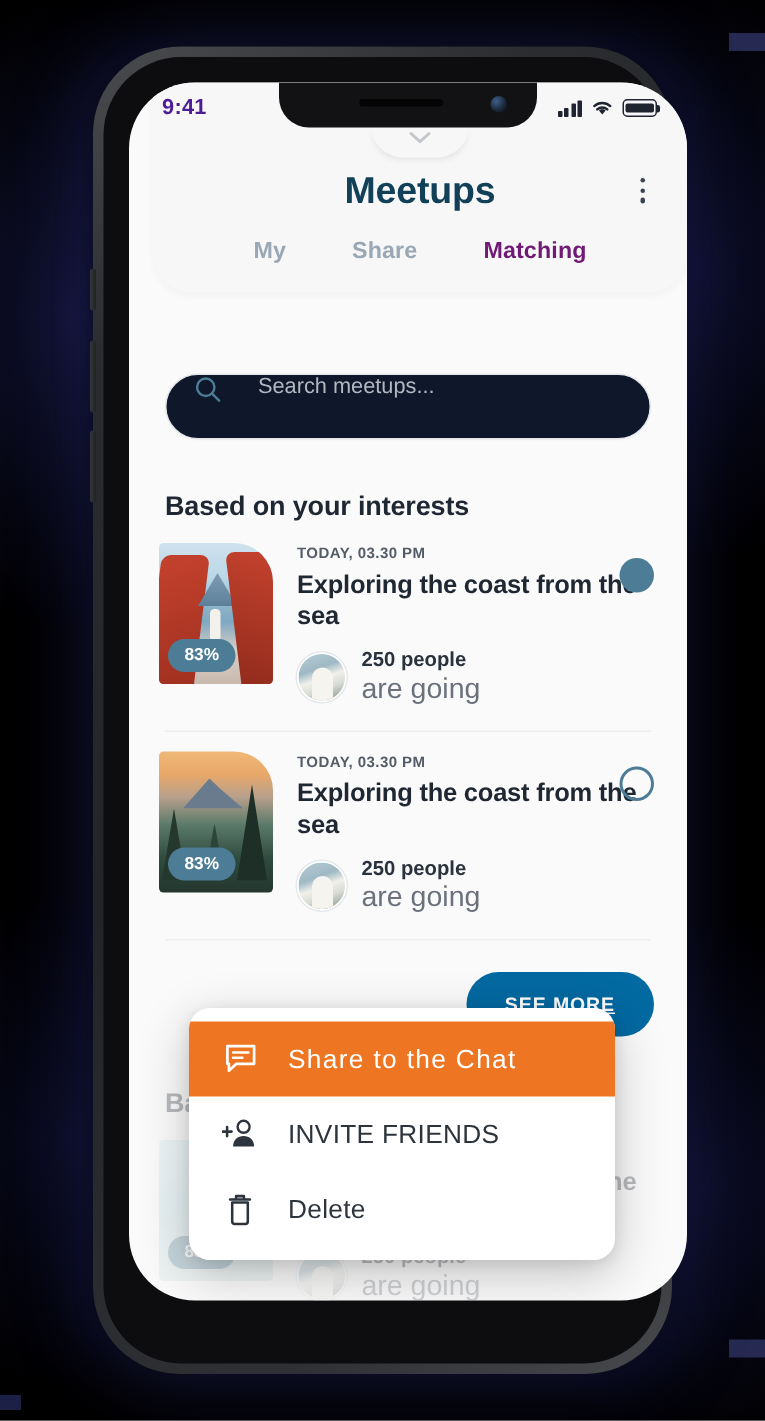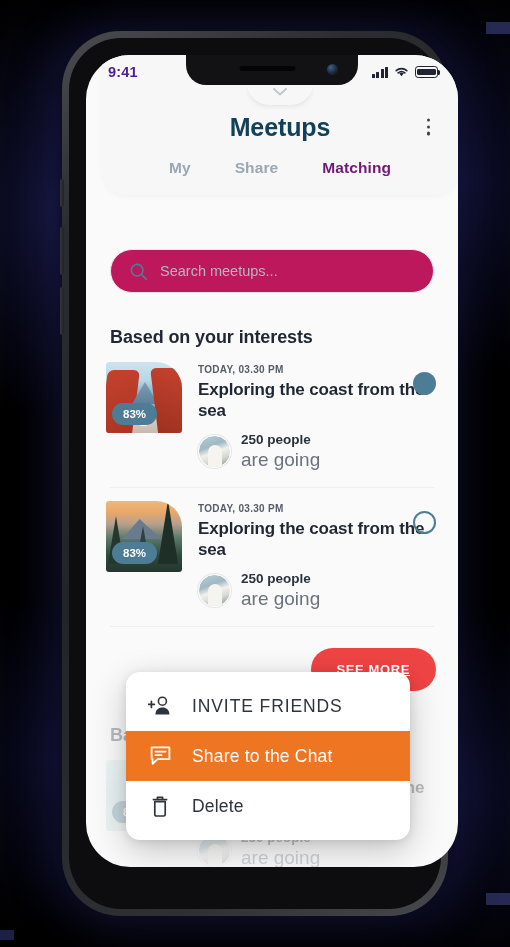--- a/index.html
+++ b/index.html
@@ -132,43 +132,43 @@
 
   
   .content { position:absolute; top:160px; left:0; right:0; bottom:0; }
 
   
   .search {
     margin:34px 24px 0;
     height:44px;
     border:1px solid #e4e6e9;
     border-radius:24px;
-    background:#be185d;
-    display:flex; align-items:center;
-    padding:0 18px; gap:12px;
+    background:#0f172a;
+    display:flex; align-items:flex-start;
+    padding:0 18px; gap:24px;
     box-shadow:0 1px 2px rgba(0,0,0,.02);
   }
   .search-placeholder { font-size:14.5px; color:#b2b8c0; }
 
   .section-title {
     margin:34px 24px 14px;
     font-size:18px; font-weight:700; color:#1f2733; letter-spacing:-.1px;
   }
 
   
   .card {
     display:flex; align-items:flex-start;
     padding:0 20px 0 20px;
     margin-bottom:2px;
     position:relative;
   }
   .card-sep { height:1px; background:#eceef0; margin:14px 24px 13px; }
   .thumb {
     position:relative;
-    width:76px; height:71px; flex:0 0 76px;
+    width:76px; height:94px; flex:0 0 76px;
     border-radius:3px 26px 3px 3px;
     overflow:hidden;
     padding-left:16px;
   }
   .thumb-a {
     background:
       linear-gradient(180deg,#cfe3ee 0%, #b9d6e6 26%, #8fb6cc 42%, #7fa9c2 56%, #d9cfc6 76%, #c9b9ae 100%);
   }
   .thumb-a::before {
     content:""; position:absolute; left:-4px; top:8px; width:32px; height:96px;
@@ -241,21 +241,21 @@
 
   .select-dot {
     position:absolute; right:22px; top:10px;
     width:23px; height:23px; border-radius:50%;
   }
   .select-dot.filled { background:#4d7d96; }
   .select-dot.empty  { border:2px solid #4d7d96; background:transparent; }
 
   .see-more-wrap { display:flex; justify-content:flex-end; padding:8px 22px 0; }
   .see-more {
-    background:#ef4444; color:#fff;
+    background:#0369a1; color:#fff;
     font-size:13px; font-weight:700; letter-spacing:.6px;
     padding:14px 26px; border-radius:26px;text-decoration:underline;
   }
 
   
   .dim { opacity:.30; }
 
   
   .menu {
     position:absolute; left:40px; top:617px;
@@ -418,39 +418,39 @@
                 <div class="going-sub">are going</div>
               </div>
             </div>
           </div>
         </div>
       </div>
 
     </div>
 
     <div class="menu">
+      <div class="menu-item highlight">
+        <span class="menu-icon">
+          <svg width="23" height="22" viewBox="0 0 23 22">
+            <path d="M2.6 2.4 H20.4 V14.2 H8.6 L3.6 18.8 V14.2 H2.6 Z" stroke="#fff" stroke-width="1.8" fill="none" stroke-linejoin="round"></path>
+            <path d="M6.4 6.6 H16.6 M6.4 10.2 H12.6" stroke="#fff" stroke-width="1.7" stroke-linecap="round"></path>
+          </svg>
+        </span>
+        <span class="menu-label">Share to the Chat</span>
+      </div>
       <div class="menu-item">
         <span class="menu-icon">
           <svg width="24" height="22" viewBox="0 0 24 22">
             <circle cx="14.4" cy="6.2" r="4" stroke="#2e343d" stroke-width="1.6" fill="none"></circle>
             <path d="M7.4 19.4 C7.4 14.9 10.5 12.4 14.4 12.4 C18.3 12.4 21.4 14.9 21.4 19.4 Z" fill="#2e343d"></path>
             <path d="M3.4 6.4 L3.4 12.4 M0.4 9.4 L6.4 9.4" stroke="#2e343d" stroke-width="1.7" stroke-linecap="round"></path>
           </svg>
         </span>
         <span class="menu-label">INVITE FRIENDS</span>
       </div>
-      <div class="menu-item highlight">
-        <span class="menu-icon">
-          <svg width="23" height="22" viewBox="0 0 23 22">
-            <path d="M2.6 2.4 H20.4 V14.2 H8.6 L3.6 18.8 V14.2 H2.6 Z" stroke="#fff" stroke-width="1.8" fill="none" stroke-linejoin="round"></path>
-            <path d="M6.4 6.6 H16.6 M6.4 10.2 H12.6" stroke="#fff" stroke-width="1.7" stroke-linecap="round"></path>
-          </svg>
-        </span>
-        <span class="menu-label">Share to the Chat</span>
-      </div>
       <div class="menu-item">
         <span class="menu-icon">
           <svg width="20" height="23" viewBox="0 0 20 23">
             <path d="M3.4 4.6 H16.6" stroke="#2e343d" stroke-width="1.7" stroke-linecap="round"></path>
             <path d="M7.4 4.6 V2.4 H12.6 V4.6" stroke="#2e343d" stroke-width="1.7" fill="none" stroke-linejoin="round"></path>
             <path d="M4.8 6.6 H15.2 V19.4 A1.6 1.6 0 0 1 13.6 21 H6.4 A1.6 1.6 0 0 1 4.8 19.4 Z" stroke="#2e343d" stroke-width="1.7" fill="none" stroke-linejoin="round"></path>
           </svg>
         </span>
         <span class="menu-label">Delete</span>
       </div>

